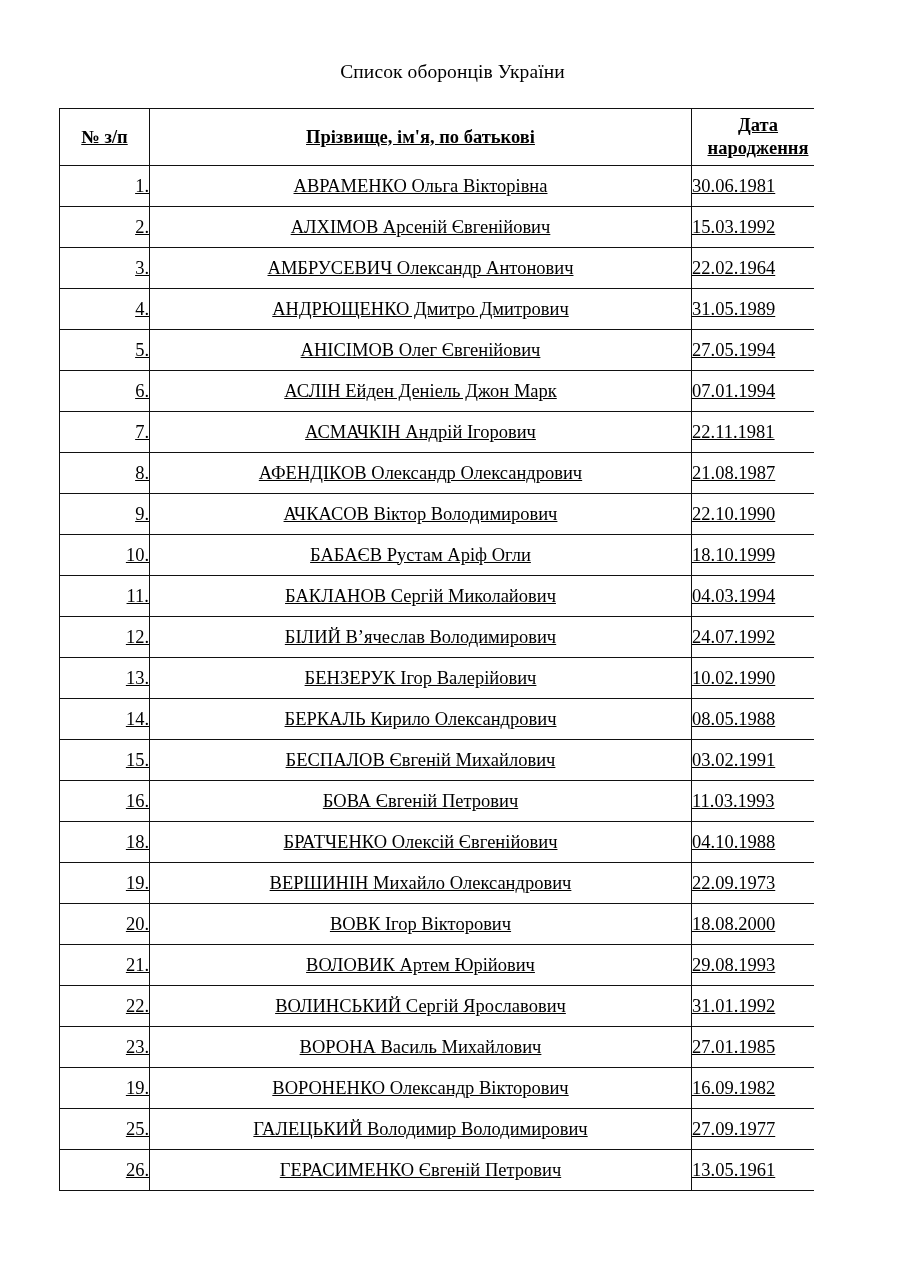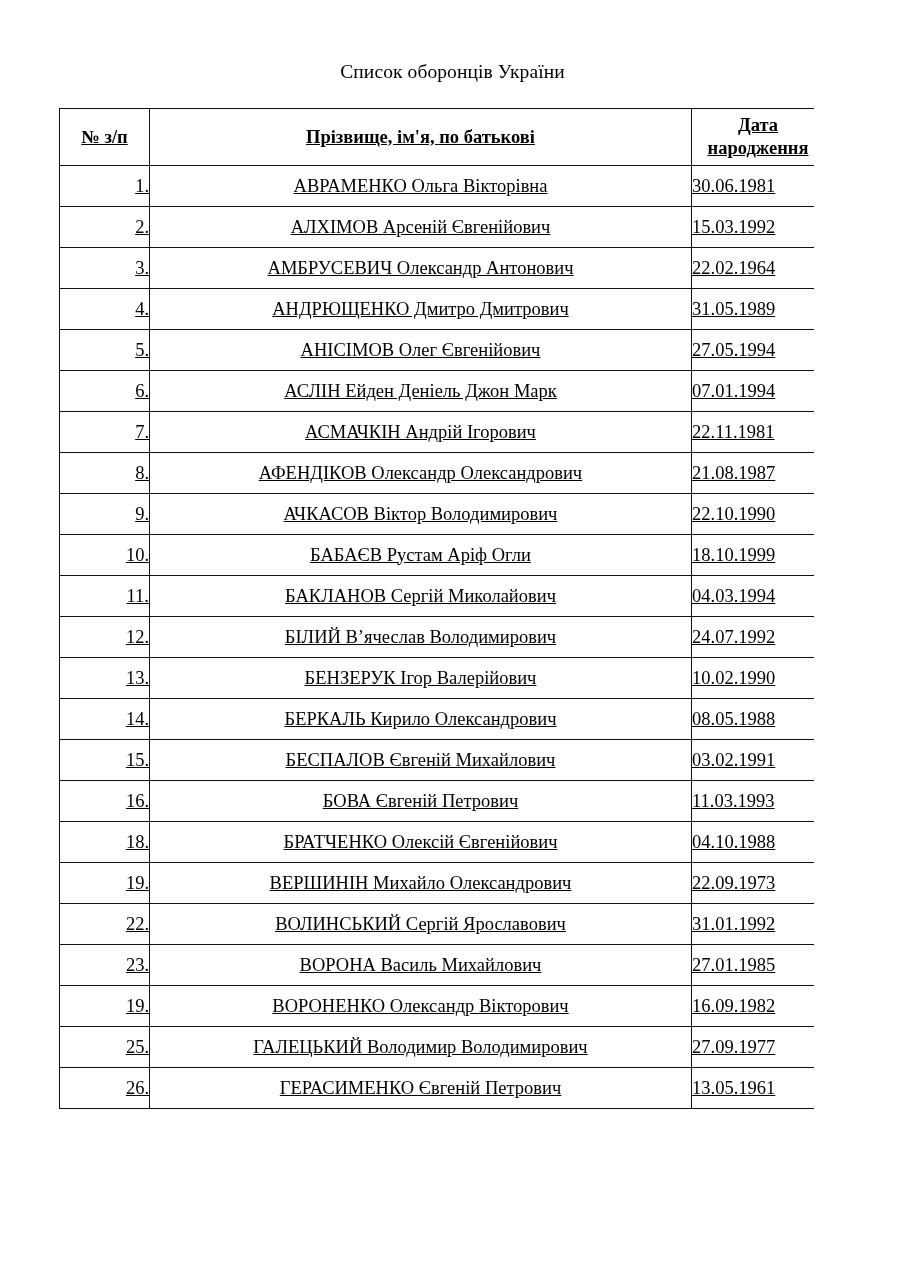--- a/index.html
+++ b/index.html
@@ -194,20 +194,30 @@
             <td class="cell-num">18.</td>
             <td class="cell-name">БРАТЧЕНКО Олексій Євгенійович</td>
             <td class="cell-date">04.10.1988</td>
           </tr>
           <tr>
             <td class="cell-num">19.</td>
             <td class="cell-name">ВЕРШИНІН Михайло Олександрович</td>
             <td class="cell-date">22.09.1973</td>
           </tr>
           <tr>
+            <td class="cell-num">20.</td>
+            <td class="cell-name">ВОВК Ігор Вікторович</td>
+            <td class="cell-date">18.08.2000</td>
+          </tr>
+          <tr>
+            <td class="cell-num">21.</td>
+            <td class="cell-name">ВОЛОВИК Артем Юрійович</td>
+            <td class="cell-date">29.08.1993</td>
+          </tr>
+          <tr>
             <td class="cell-num">22.</td>
             <td class="cell-name">ВОЛИНСЬКИЙ Сергій Ярославович</td>
             <td class="cell-date">31.01.1992</td>
           </tr>
           <tr>
             <td class="cell-num">23.</td>
             <td class="cell-name">ВОРОНА Василь Михайлович</td>
             <td class="cell-date">27.01.1985</td>
           </tr>
           <tr>

